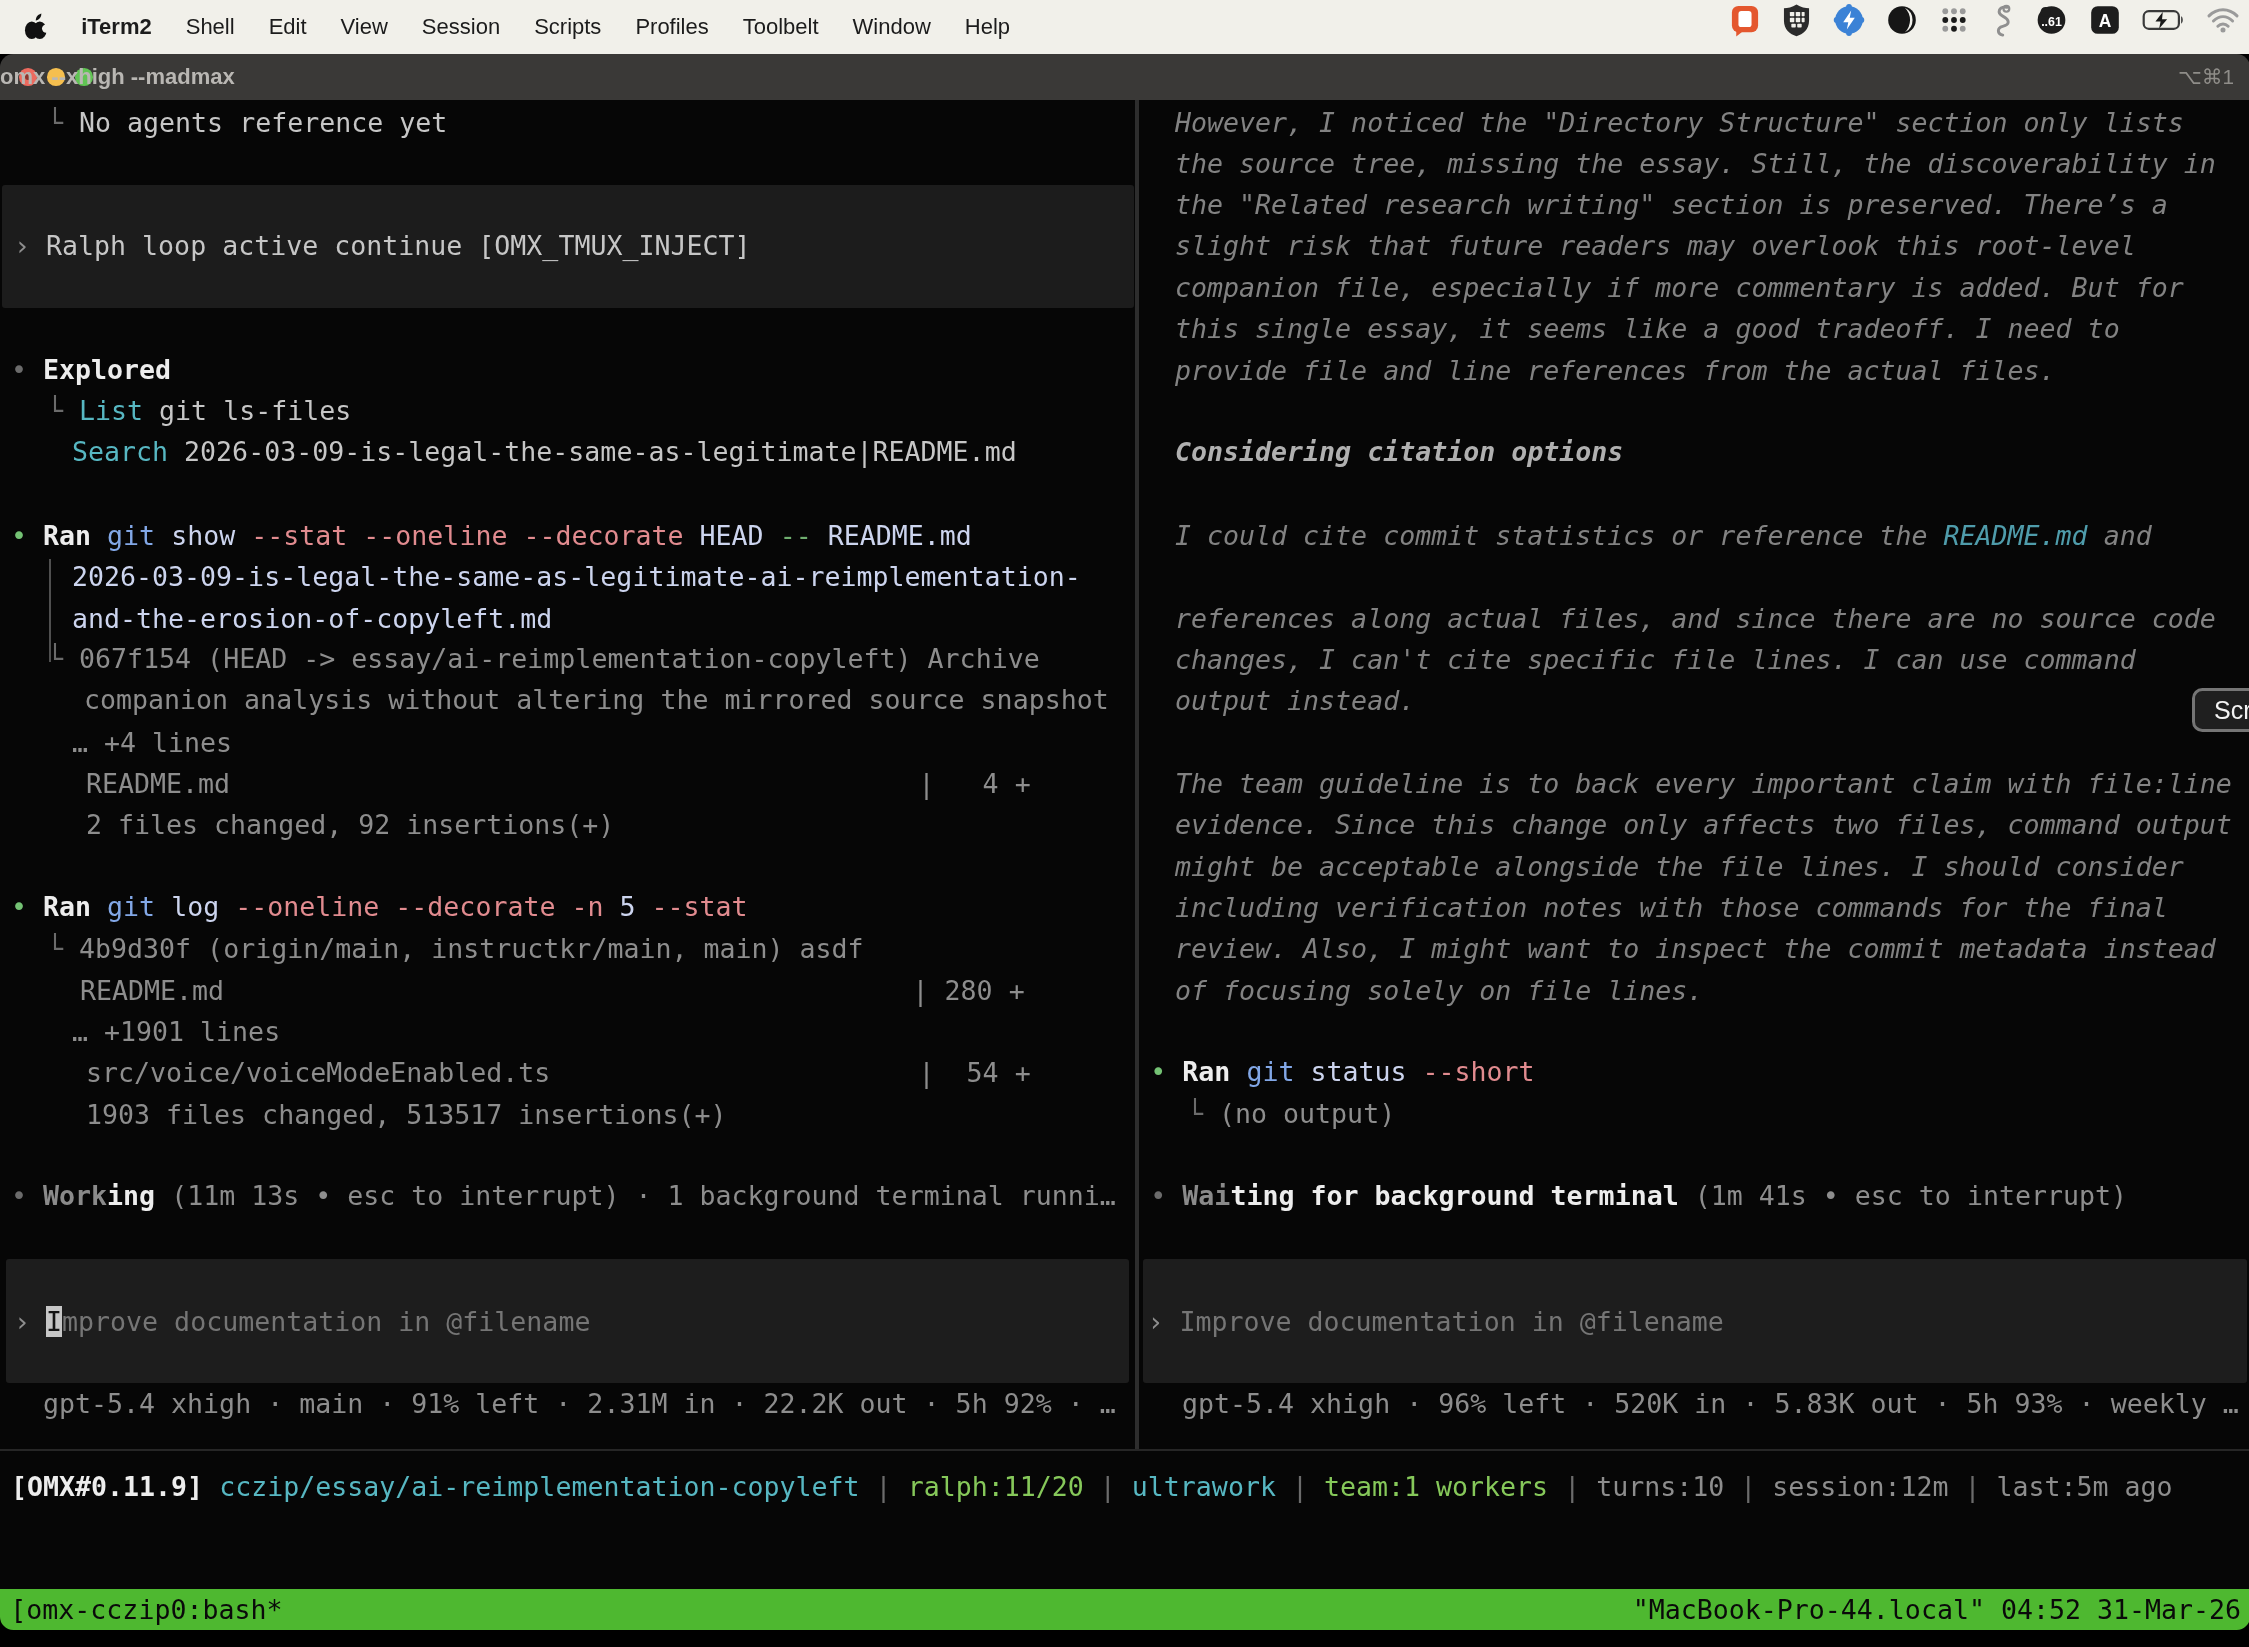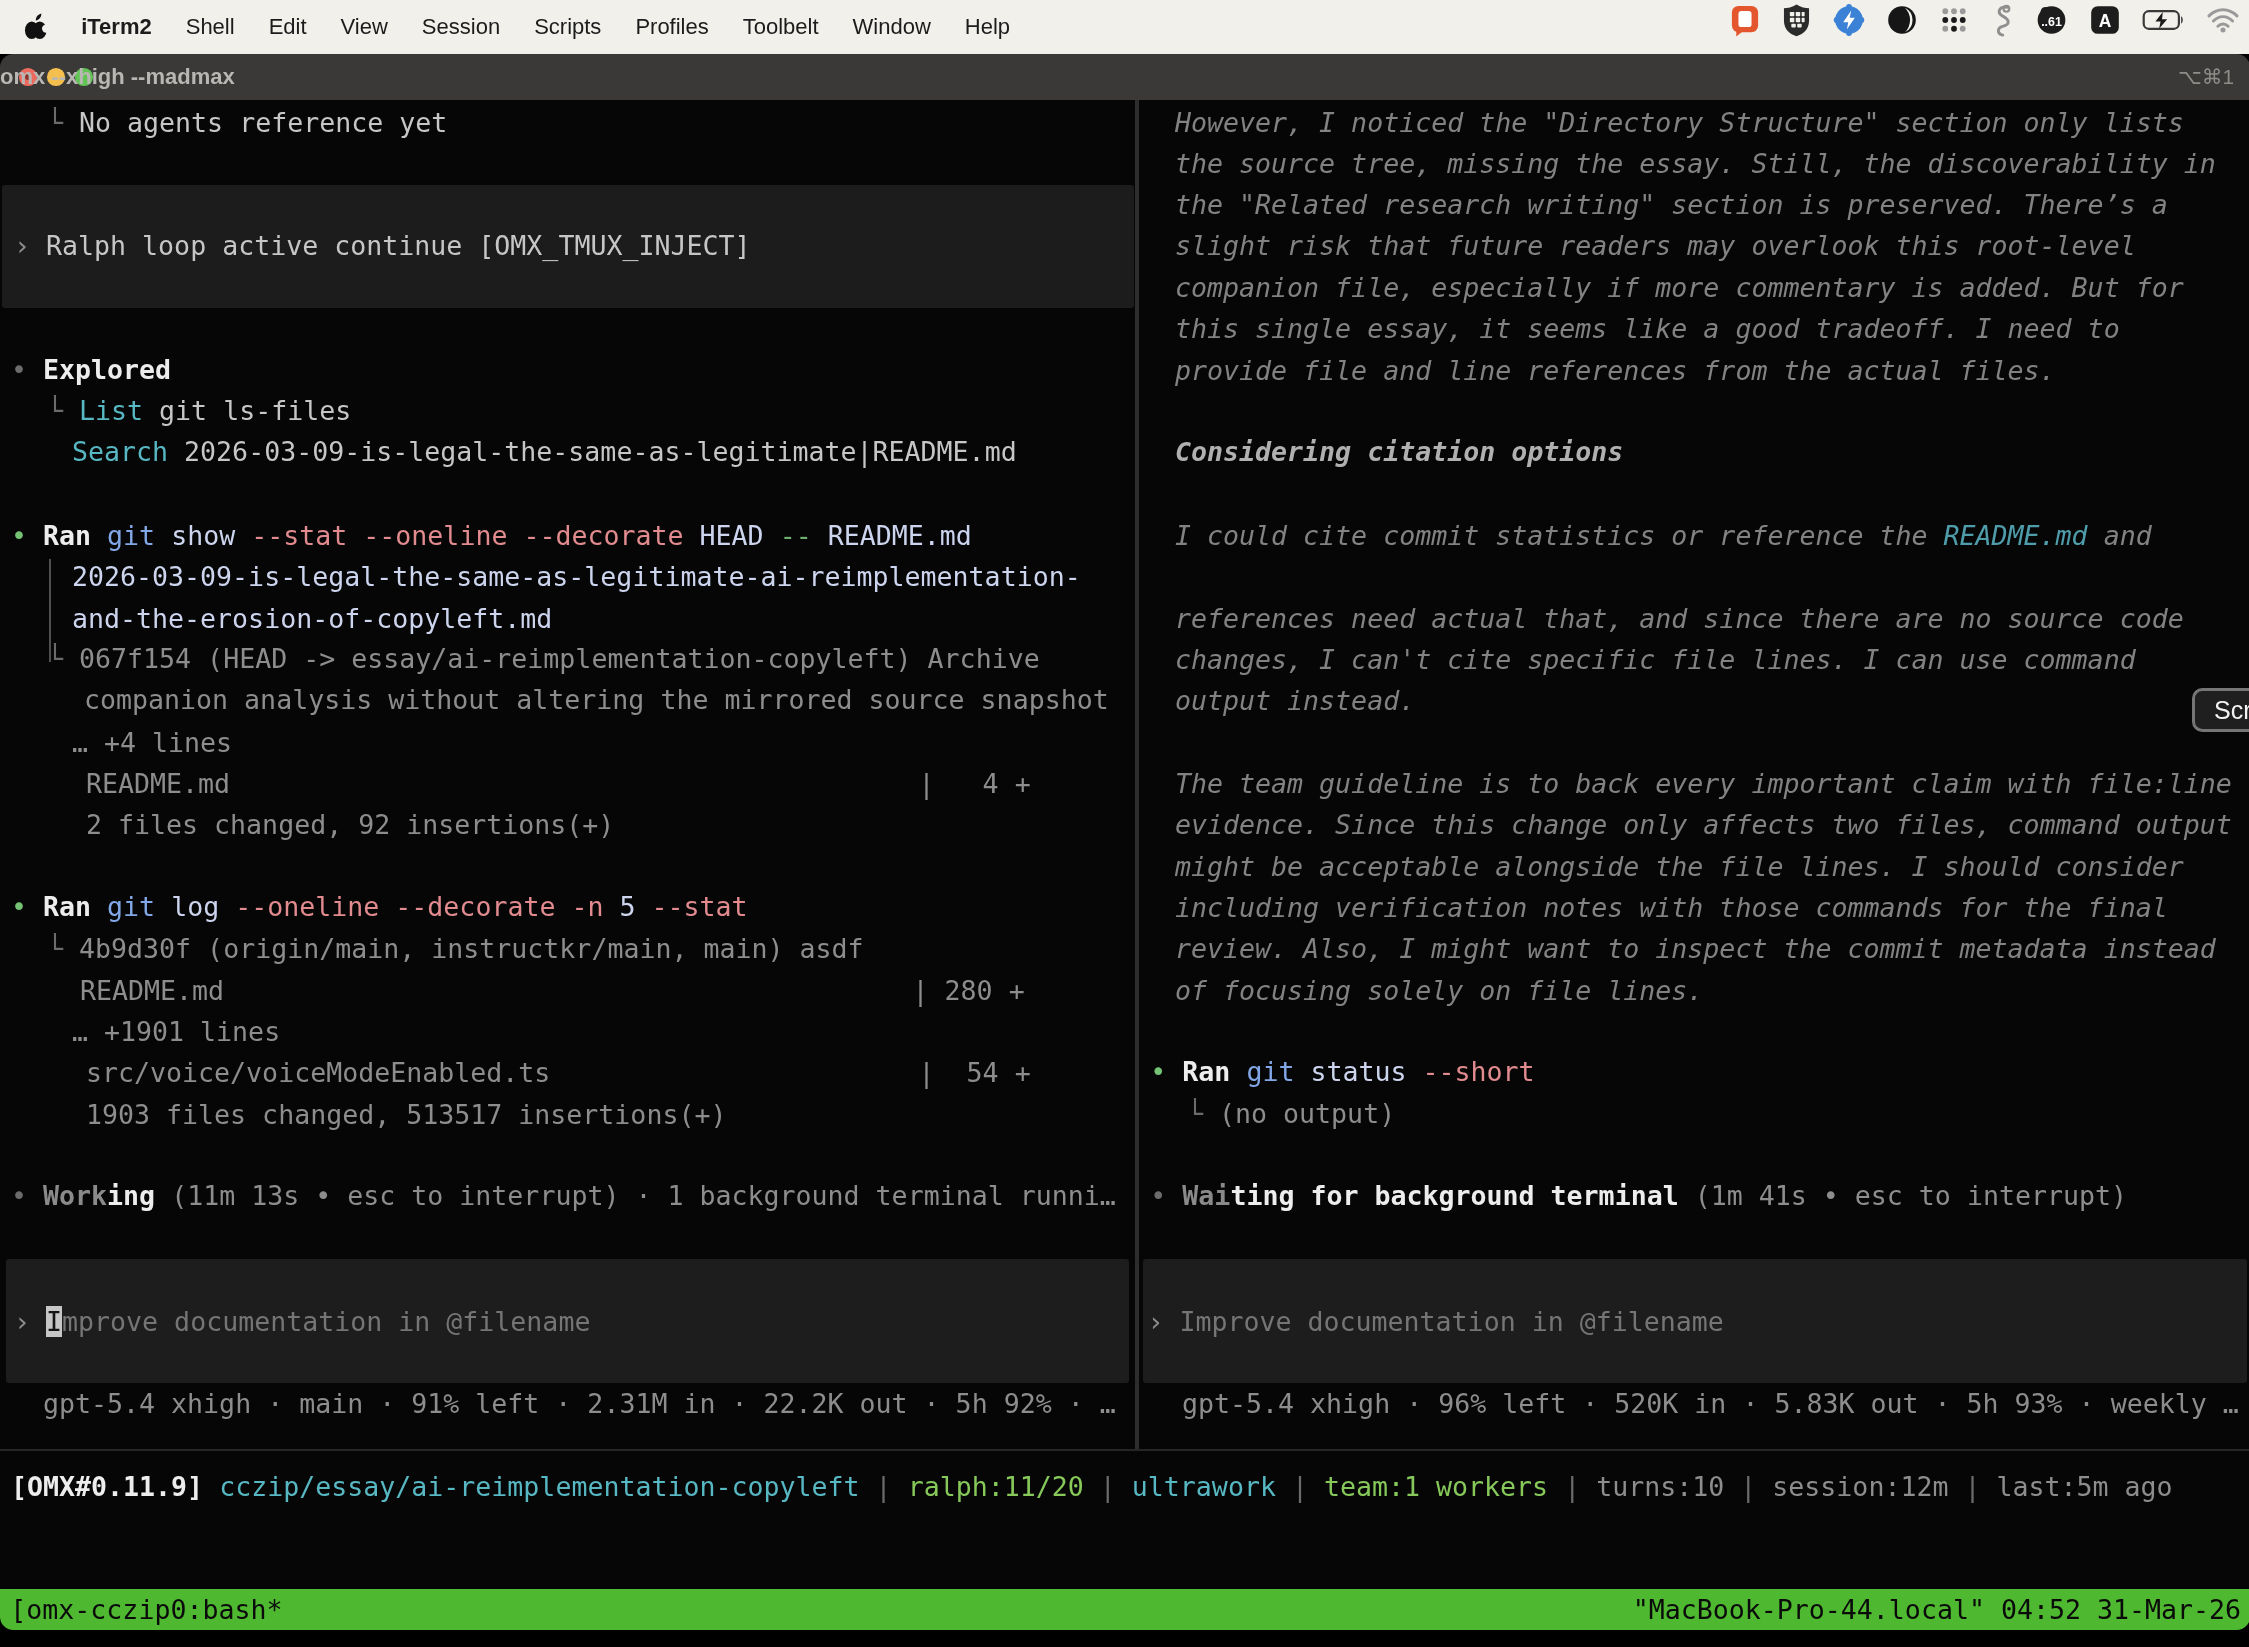--- a/index.html
+++ b/index.html
@@ -237,21 +237,21 @@
     <div class="prompt-box pr"></div>
   <div class="tline" style="top: 1.5px; left: 35px;"><span class="seg-p">However, I noticed the "Directory Structure" section only lists</span></div>
       <div class="tline" style="top: 43px; left: 35px;"><span class="seg-p">the source tree, missing the essay. Still, the discoverability in</span></div>
       <div class="tline" style="top: 84px; left: 35px;"><span class="seg-p">the "Related research writing" section is preserved. There’s a</span></div>
       <div class="tline" style="top: 125px; left: 35px;"><span class="seg-p">slight risk that future readers may overlook this root-level</span></div>
       <div class="tline" style="top: 167px; left: 35px;"><span class="seg-p">companion file, especially if more commentary is added. But for</span></div>
       <div class="tline" style="top: 208px; left: 35px;"><span class="seg-p">this single essay, it seems like a good tradeoff. I need to</span></div>
       <div class="tline" style="top: 250px; left: 35px;"><span class="seg-p">provide file and line references from the actual files.</span></div>
       <div class="tline" style="top: 331px; left: 35px;"><span class="seg-ph">Considering citation options</span></div>
       <div class="tline" style="top: 415px; left: 35px;"><span class="seg-p">I could cite commit statistics or reference the </span><span class="seg-ti">README.md</span><span class="seg-p"> and</span></div>
-      <div class="tline" style="top: 498px; left: 35px;"><span class="seg-p">references need actual that, and since there are no source code</span></div>
+      <div class="tline" style="top: 498px; left: 35px;"><span class="seg-p">references along actual files, and since there are no source code</span></div>
       <div class="tline" style="top: 539px; left: 35px;"><span class="seg-p">changes, I can't cite specific file lines. I can use command</span></div>
       <div class="tline" style="top: 580px; left: 35px;"><span class="seg-p">output instead.</span></div>
       <div class="tline" style="top: 663px; left: 35px;"><span class="seg-p">The team guideline is to back every important claim with file:line</span></div>
       <div class="tline" style="top: 704px; left: 35px;"><span class="seg-p">evidence. Since this change only affects two files, command output</span></div>
       <div class="tline" style="top: 746px; left: 35px;"><span class="seg-p">might be acceptable alongside the file lines. I should consider</span></div>
       <div class="tline" style="top: 787px; left: 35px;"><span class="seg-p">including verification notes with those commands for the final</span></div>
       <div class="tline" style="top: 828px; left: 35px;"><span class="seg-p">review. Also, I might want to inspect the commit metadata instead</span></div>
       <div class="tline" style="top: 870px; left: 35px;"><span class="seg-p">of focusing solely on file lines.</span></div>
       <div class="tline" style="top: 951px; left: 10.3px;"><span class="seg-gb">• </span><span class="seg-bw">Ran</span><span class="seg-g"> </span><span class="seg-bl">git</span><span class="seg-lv"> status </span><span class="seg-sa">--short</span></div>
       <div class="tline" style="top: 993px; left: 47px;"><span class="seg-d">└ </span><span class="seg-g">(no output)</span></div>

